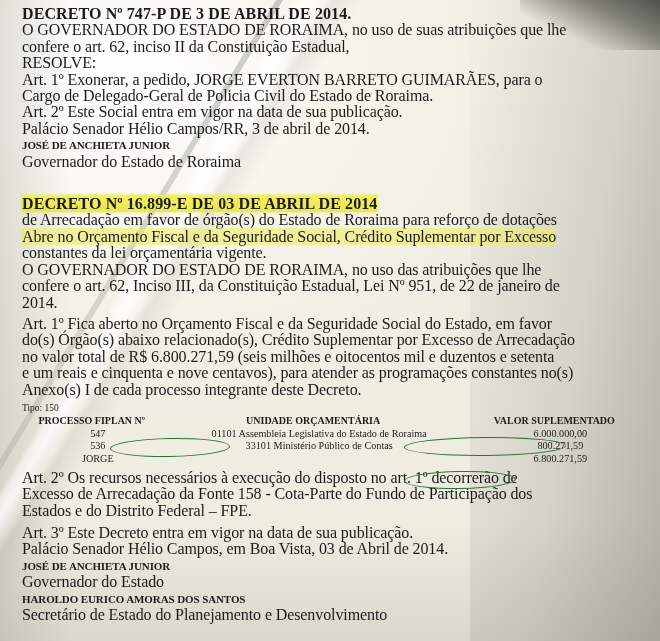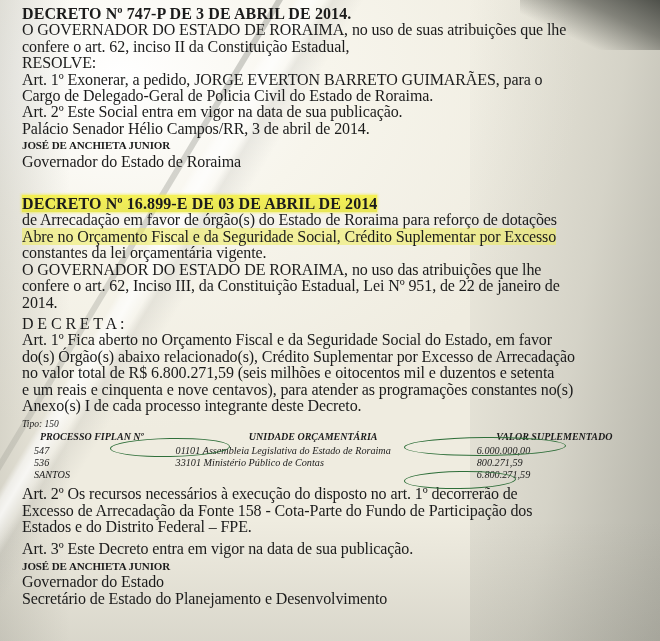--- a/index.html
+++ b/index.html
@@ -105,20 +105,21 @@
     font-weight: bold;
     letter-spacing: 0.1px;
   }
   .sig { font-weight: bold; font-size: 11px; }
   .small { font-size: 11px; line-height: 13px; }
   .tbl {
     font-size: 10.2px;
     line-height: 12.2px;
     width: 100%;
     border-collapse: collapse;
+    text-align: center;
   }
   .tbl td { padding: 0 2px 0 12px; vertical-align: top; white-space: nowrap; }
   .tbl th { padding: 0 2px 1px 0; vertical-align: bottom; white-space: nowrap; font-size: 10px; }
   .ellipse-mark {
     position: absolute;
     border: 1.6px solid #2f6f3a;
     border-radius: 50%;
     pointer-events: none;
   }
   .u-head { font-weight: bold; }
@@ -161,31 +162,30 @@
       <div class="line">
         <span class="hl-soft">Abre no Orçamento Fiscal e da Seguridade Social, Crédito Suplementar por Excesso</span>
       </div>
       <div class="line">constantes da lei orçamentária vigente.</div>
 
       <div class="line">O GOVERNADOR DO ESTADO DE RORAIMA, no uso das atribuições que lhe</div>
       <div class="line">confere o art. 62, Inciso III, da Constituição Estadual, Lei Nº 951, de 22 de janeiro de</div>
       <div class="line">2014.</div>
 
       <div style="height:5px"></div>
-      <div class="line">D E C R E T A :</div>
 
       <div class="line">Art. 1º  Fica aberto no Orçamento Fiscal e da Seguridade Social do Estado, em favor</div>
       <div class="line">do(s) Órgão(s) abaixo relacionado(s), Crédito Suplementar por Excesso de Arrecadação</div>
       <div class="line">no valor total de R$ 6.800.271,59 (seis milhões e oitocentos mil e duzentos e setenta</div>
       <div class="line">e um reais e cinquenta e nove centavos), para atender as programações constantes no(s)</div>
       <div class="line">Anexo(s) I de cada processo integrante deste Decreto.</div>
 
       <div style="height:4px"></div>
 
-      <div style="position:relative;font-style:italic;">
+      <div style="position:relative;">
         <div class="small" style="font-size:9.5px;">Tipo: 150</div>
         <table class="tbl">
           <thead>
             <tr>
               <th style="width:140px" class="u-head">PROCESSO FIPLAN Nº</th>
               <th style="width:300px" class="u-head">UNIDADE ORÇAMENTÁRIA</th>
               <th style="width:180px" class="u-head">VALOR SUPLEMENTADO</th>
             </tr>
           </thead>
           <tbody>
@@ -193,40 +193,42 @@
               <td>547</td>
               <td>01101 Assembleia Legislativa do Estado de Roraima</td>
               <td>6.000.000,00</td>
             </tr>
             <tr>
               <td>536</td>
               <td>33101 Ministério Público de Contas</td>
               <td>800.271,59</td>
             </tr>
             <tr>
-              <td>SANTOS</td>
+              <td>JORGE</td>
               <td></td>
               <td>6.800.271,59</td>
             </tr>
           </tbody>
         </table>
       </div>
 
       <div style="height:5px"></div>
 
       <div class="line">Art. 2º Os recursos necessários à execução do disposto no art. 1º decorrerão de</div>
       <div class="line">Excesso de Arrecadação da Fonte 158 - Cota-Parte do Fundo de Participação dos</div>
       <div class="line">Estados e do Distrito Federal – FPE.</div>
 
       <div style="height:6px"></div>
 
       <div class="line">Art. 3º Este Decreto entra em vigor na data de sua publicação.</div>
+      <div class="line">Palácio Senador Hélio Campos, em Boa Vista, 03 de Abril de 2014.</div>
 
       <div class="line sig">JOSÉ DE ANCHIETA JUNIOR</div>
       <div class="line">Governador do Estado</div>
+      <div class="line sig">HAROLDO EURICO AMORAS DOS SANTOS</div>
       <div class="line">Secretário de Estado do Planejamento e Desenvolvimento</div>
     </div>
   </div>
 
   <div class="ellipse-mark" style="left:110px; top:438px; width:118px; height:17px; transform: rotate(-1deg);"></div>
   <div class="ellipse-mark" style="left:404px; top:437px; width:160px; height:17px; transform: rotate(-0.5deg);"></div>
   <div class="ellipse-mark" style="left:404px; top:471px; width:110px; height:16px; transform: rotate(-1deg);"></div>
 </div>
 
 </body></html>

